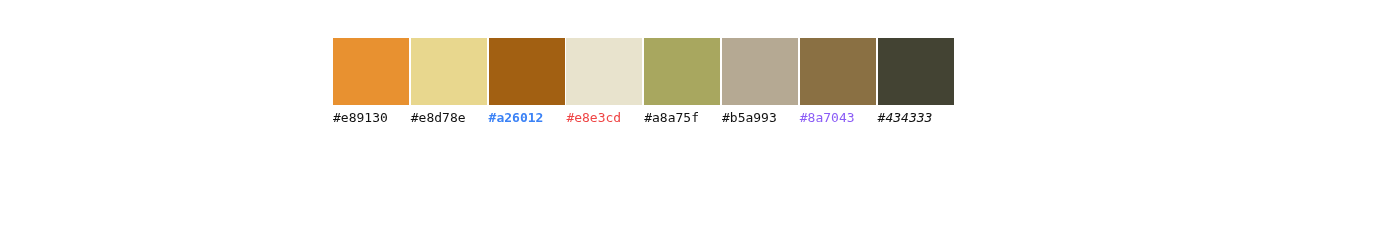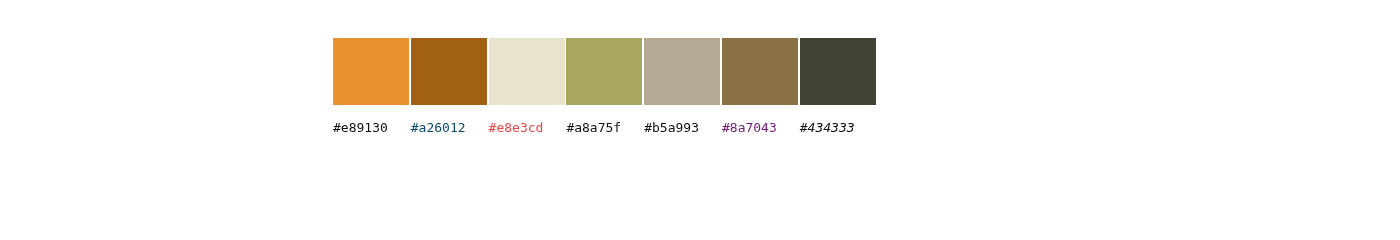--- a/index.html
+++ b/index.html
@@ -36,56 +36,60 @@
   }
   .swatch-cell:last-child {
     margin-right: 0;
   }
   .swatch-chip {
     width: 76px;
     height: 67px;
     display: block;
   }
   .swatch-label {
-    margin-top: 15px;
+    margin-top: 5px;
     font-family: "DejaVu Sans Mono", monospace;
     font-size: 13px;
     line-height: 15px;
     letter-spacing: 0px;
     color: #111111;
     white-space: nowrap;
   }
 </style>
 </head>
 <body style="background: rgb(255, 255, 255);">
 
 <div id="palette-board" style="background: rgb(255, 255, 255);">
   <div id="swatch-strip">
       <div class="swatch-cell">
         <div class="swatch-chip" style="background-color: rgb(232, 145, 48);"></div>
         <div class="swatch-label" style="color: rgb(17, 17, 17);">#e89130</div>
       </div>
       <div class="swatch-cell">
+        <div class="swatch-chip" style="background-color: rgb(232, 215, 142);"></div>
+        <div class="swatch-label" style="color: rgb(17, 17, 17);">#e8d78e</div>
+      </div>
+      <div class="swatch-cell">
         <div class="swatch-chip" style="background-color: rgb(162, 96, 18);"></div>
-        <div class="swatch-label" style="color: #0c4a6e;">#a26012</div>
+        <div class="swatch-label" style="color: #3b82f6; font-weight: bold;">#a26012</div>
       </div>
       <div class="swatch-cell">
         <div class="swatch-chip" style="background-color: rgb(232, 227, 205);"></div>
         <div class="swatch-label" style="color: #ef4444;">#e8e3cd</div>
       </div>
       <div class="swatch-cell">
         <div class="swatch-chip" style="background-color: rgb(168, 167, 95);"></div>
         <div class="swatch-label" style="color: rgb(17, 17, 17);">#a8a75f</div>
       </div>
       <div class="swatch-cell">
         <div class="swatch-chip" style="background-color: rgb(181, 169, 147);"></div>
         <div class="swatch-label" style="color: rgb(17, 17, 17); text-align: center;">#b5a993</div>
       </div>
       <div class="swatch-cell">
         <div class="swatch-chip" style="background-color: rgb(138, 112, 67);"></div>
-        <div class="swatch-label" style="color: #701a75;">#8a7043</div>
+        <div class="swatch-label" style="color: #8b5cf6;">#8a7043</div>
       </div>
       <div class="swatch-cell">
         <div class="swatch-chip" style="background-color: rgb(67, 67, 51);"></div>
         <div class="swatch-label" style="color: rgb(17, 17, 17); font-style: italic;">#434333</div>
       </div>
     </div>
 </div>
 
 </body></html>

